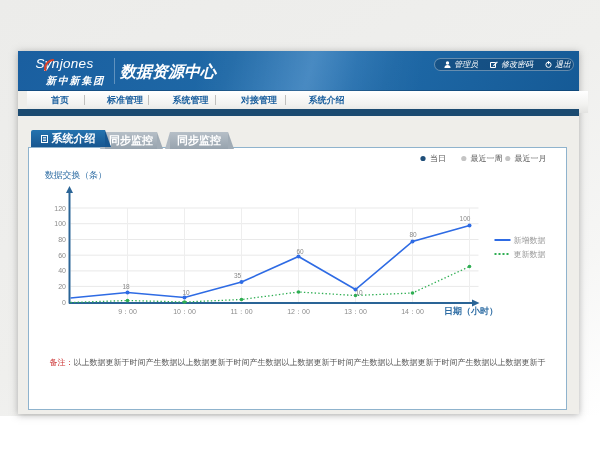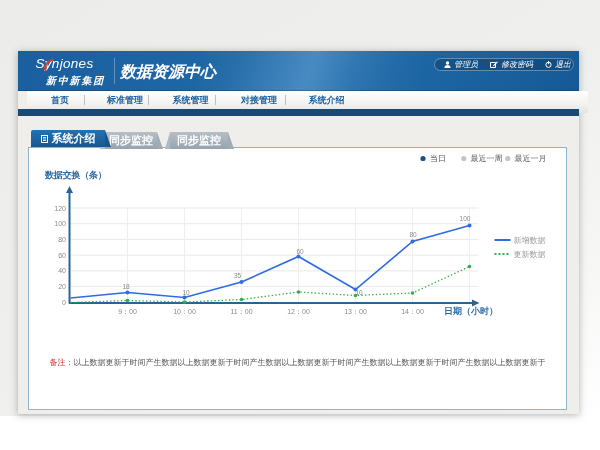--- a/index.html
+++ b/index.html
@@ -35,21 +35,21 @@
   .tabA:after{content:"";position:absolute;right:-6px;top:0;border-left:6px solid #175690;border-top:17px solid transparent;}
   .tabG{background:linear-gradient(#b6bfc7,#97a3ae);z-index:2;}
   .tabG:before{content:"";position:absolute;left:-5px;top:0;border-right:5px solid #b0b9c2;border-top:17px solid transparent;}
   .tabG:after{content:"";position:absolute;right:-6px;top:0;border-left:6px solid #a0abb5;border-top:17px solid transparent;}
   .tab2{left:87px;top:81px;width:52px;}
   .tab3{left:152px;top:81px;width:58px;}
   
   .panel{position:absolute;left:10px;top:96px;width:537px;height:261px;background:#fff;border:1px solid #8fb3cd;}
   .note{position:absolute;left:0px;top:209px;width:537px;text-align:center;font-size:8px;color:#555;}
   .note b{color:#c33;font-weight:normal;}
-  .ylab{position:absolute;left:16px;top:21px;color:#2e6da4;font-size:9px;font-weight:bold;letter-spacing:-0.2px;}
+  .ylab{position:absolute;left:16px;top:21px;color:#2e6da4;font-size:9px;font-weight:normal;letter-spacing:-0.2px;}
 </style>
 </head>
 <body>
 <div class="bg"></div>
 <div class="win">
   <div class="hdr">
     <div class="logo1">Synjones</div>
     <svg class="swoosh" viewBox="0 0 12 12">
         <path d="M11 1 C8 1.6 5.2 3.4 4 5.8 C3.1 7.5 2.9 9.3 3.4 11" fill="none" stroke="#d8402a" stroke-width="2.2" stroke-linecap="round"></path>
       </svg>

